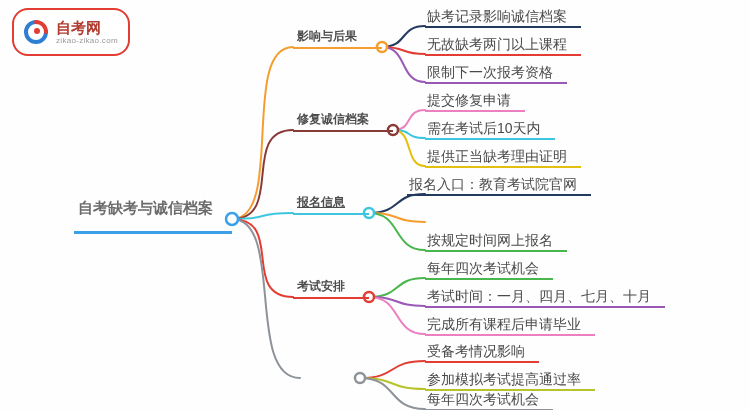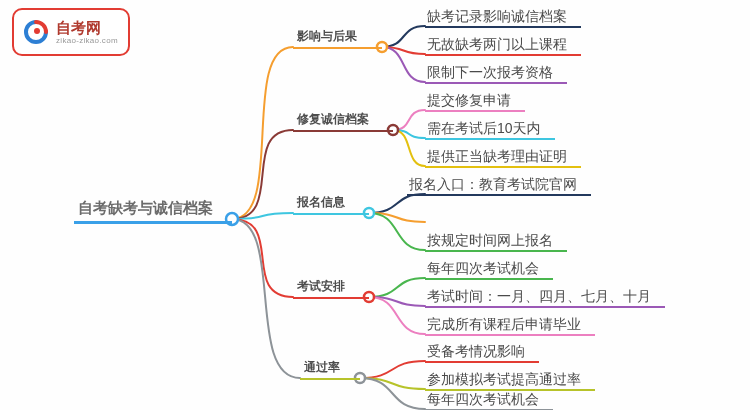--- a/index.html
+++ b/index.html
@@ -2,24 +2,24 @@
 <html><head>
 <meta charset="utf-8">
 <style>
   html,body{margin:0;padding:0;}
   body{font-family:"Liberation Sans","DejaVu Sans",sans-serif;background:#fff;}
   .stage{position:relative;width:750px;height:410px;background:#fefefe;overflow:hidden;}
   .links{position:absolute;left:0;top:0;pointer-events:none;}
   .links path{fill:none;stroke-width:2;stroke-linecap:round;}
   .links circle{fill:#ffffff;stroke-width:2.5;}
   .node{position:absolute;white-space:nowrap;border-bottom:2px solid #404040;box-sizing:border-box;cursor:pointer;}
-  .root{font-size:15px;font-weight:bold;color:#6b6b6b;line-height:19px;padding:0 4px 4px;border-bottom-width:3px;}
+  .root{font-size:15px;font-weight:bold;color:#6b6b6b;line-height:19px;padding:0 4px 14px;border-bottom-width:3px;}
   .branch{font-size:12px;font-weight:600;color:#4d4d4d;line-height:18px;padding:0 4px 2px;}
   .leaf{font-size:14px;color:#4a4a4a;line-height:16px;padding:0 14px 2px 2px;}
-  .logo{position:absolute;left:12px;top:8px;width:118px;height:48px;border:2px solid #e23c33;border-radius:10px;background:#fff;display:flex;align-items:center;gap:6px;padding:2px 8px;box-sizing:border-box;cursor:pointer;}
+  .logo{position:absolute;left:12px;top:8px;width:118px;height:48px;border:2px solid #e23c33;border-radius:16px;background:#fff;display:flex;align-items:center;gap:6px;padding:2px 8px;box-sizing:border-box;cursor:pointer;}
   .logo-name{font-size:15px;font-weight:bold;color:#b03a2e;line-height:17px;}
   .logo-domain{font-size:8px;color:#999;letter-spacing:.3px;}
 </style>
 </head>
 <body>
 
 <div class="stage">
 
   <svg class="links" width="750" height="410">
 
@@ -66,23 +66,22 @@
     <div class="logo-text">
       <div class="logo-name">自考网</div>
       <div class="logo-domain">zikao-zikao.com</div>
     </div>
   </div>
 
   <div class="node root" style="left: 74px; top: 198px; width: 158px; border-bottom-color: rgb(58, 160, 232);">自考缺考与诚信档案</div>
 
   <div class="node branch" style="left: 293px; top: 27px; width: 89px; border-bottom-color: rgb(245, 158, 47);">影响与后果</div>
   <div class="node branch" style="left: 293px; top: 110px; width: 100px; border-bottom-color: rgb(138, 58, 54);">修复诚信档案</div>
-  <div class="node branch" style="left: 293px; top: 193px; width: 76px; border-bottom-color: rgb(62, 198, 224);">报名信息</div>
+  <div class="node branch" style="left: 293px; top: 193px; width: 76px; border-bottom-color: rgb(62, 198, 224); text-decoration: underline;">报名信息</div>
   <div class="node branch" style="left: 293px; top: 277px; width: 76px; border-bottom-color: rgb(226, 60, 51);">考试安排</div>
-  <div class="node branch" style="left: 300px; top: 358px; width: 60px; border-bottom-color: rgb(183, 195, 42);">通过率</div>
 
   <div class="node leaf" style="left: 425px; top: 8px; border-bottom-color: rgb(35, 57, 93);">缺考记录影响诚信档案</div>
   <div class="node leaf" style="left: 425px; top: 36px; border-bottom-color: rgb(226, 60, 51);">无故缺考两门以上课程</div>
   <div class="node leaf" style="left: 425px; top: 64px; border-bottom-color: rgb(155, 89, 182);">限制下一次报考资格</div>
 
   <div class="node leaf" style="left: 425px; top: 92px; border-bottom-color: rgb(236, 127, 192);">提交修复申请</div>
   <div class="node leaf" style="left: 425px; top: 120px; border-bottom-color: rgb(62, 198, 224);">需在考试后10天内</div>
   <div class="node leaf" style="left: 425px; top: 148px; border-bottom-color: rgb(227, 192, 15);">提供正当缺考理由证明</div>
 
   <div class="node leaf" style="left: 407px; top: 176px; border-bottom-color: rgb(35, 57, 93);">报名入口：教育考试院官网</div>

